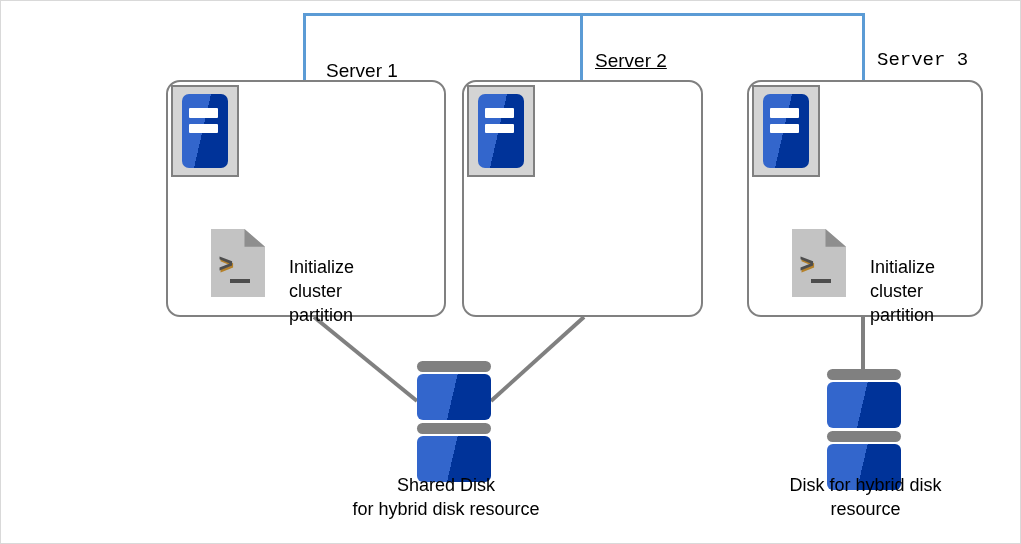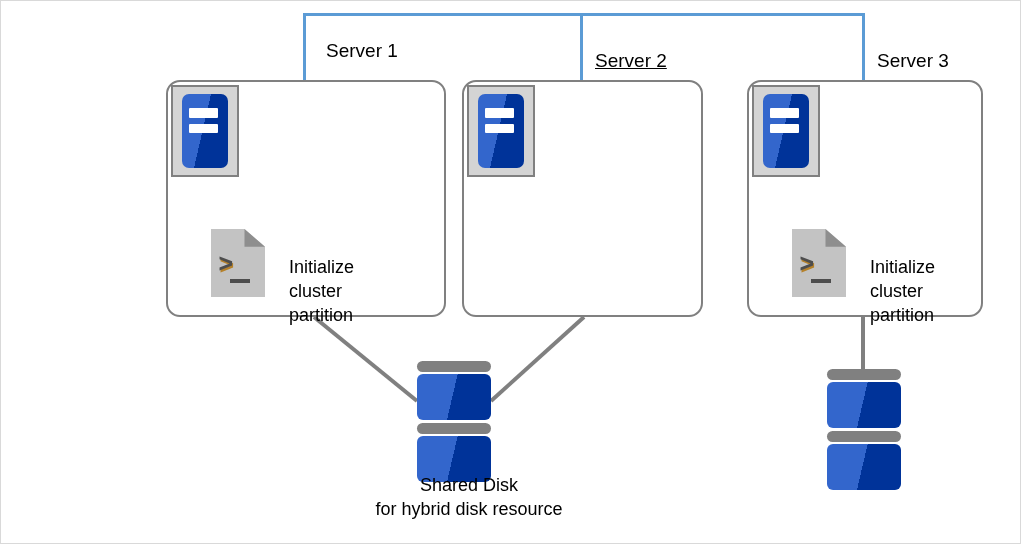--- a/index.html
+++ b/index.html
@@ -169,21 +169,21 @@
   <div class="net-line net-v" style="left:302px; top:12px; height:67px;"></div>
   <div class="net-line net-v" style="left:579px; top:12px; height:67px;"></div>
   <div class="net-line net-v" style="left:861px; top:12px; height:67px;"></div>
 
   <svg class="connectors" viewBox="0 0 1021 544" xmlns="http://www.w3.org/2000/svg">
     <line x1="313" y1="316" x2="416" y2="400" stroke="#808080" stroke-width="4"></line>
     <line x1="583" y1="316" x2="490" y2="400" stroke="#808080" stroke-width="4"></line>
     <line x1="862" y1="316" x2="862" y2="368" stroke="#808080" stroke-width="4"></line>
   </svg>
 
-  <div class="server-label" style="left:325px; top:40px;">Server 1</div>
+  <div class="server-label" style="left:325px; top:60px;">Server 1</div>
   <div class="server-box" style="left:165px; top:79px; width:280px; height:237px;"></div>
   <div class="srv-icon" style="left:170px; top:84px;">
     <div class="body">
       <span class="bar b1"></span>
       <span class="bar b2"></span>
     </div>
   </div>
   <div class="script-icon" style="left:210px; top:228px;">
     <span class="page"></span>
     <span class="fold"></span>
@@ -196,21 +196,21 @@
 
   <div class="server-label" style="left:594px; top:50px;text-decoration:underline;">Server 2</div>
   <div class="server-box" style="left:461px; top:79px; width:241px; height:237px;"></div>
   <div class="srv-icon" style="left:466px; top:84px;">
     <div class="body">
       <span class="bar b1"></span>
       <span class="bar b2"></span>
     </div>
   </div>
 
-  <div class="server-label" style="left:876px; top:50px;">Server 3</div>
+  <div class="server-label" style="left:876px; top:50px;font-family:Liberation Mono, monospace;">Server 3</div>
   <div class="server-box" style="left:746px; top:79px; width:236px; height:237px;"></div>
   <div class="srv-icon" style="left:751px; top:84px;">
     <div class="body">
       <span class="bar b1"></span>
       <span class="bar b2"></span>
     </div>
   </div>
   <div class="script-icon" style="left:791px; top:228px;">
     <span class="page"></span>
     <span class="fold"></span>
@@ -220,23 +220,25 @@
   <div class="script-text" style="left:869px; top:231px;">Initialize
 cluster
 partition</div>
 
   <div class="disk" style="left:416px; top:360px;">
     <div class="cap"></div>
     <div class="platter"></div>
     <div class="cap"></div>
     <div class="platter"></div>
   </div>
-  <div class="disk-caption" style="left:308px; top:473px; width:320px;text-align:center;">Shared Disk
+  <div class="disk-caption" style="left:285px; top:473px; width:320px;text-align:center;">Shared Disk
 for hybrid disk resource</div>
 
   <div class="disk" style="left:826px; top:368px;">
     <div class="cap"></div>
     <div class="platter"></div>
     <div class="cap"></div>
     <div class="platter"></div>
   </div>
+  <div class="disk-caption" style="left:742px; top:473px; width:245px;">Disk for hybrid disk
+resource</div>
 
 </div>
 
 </body></html>

